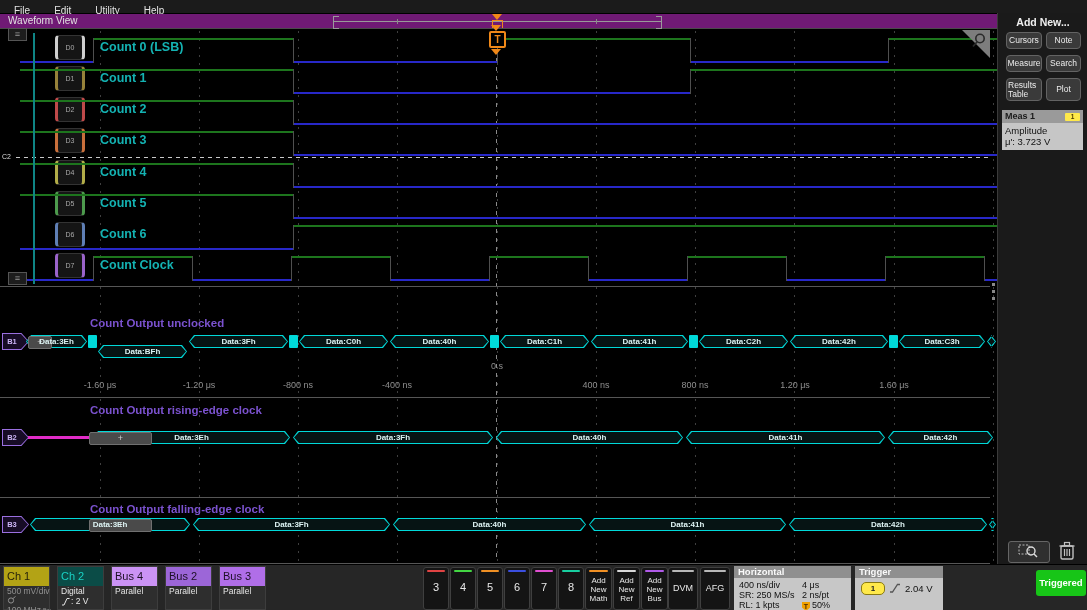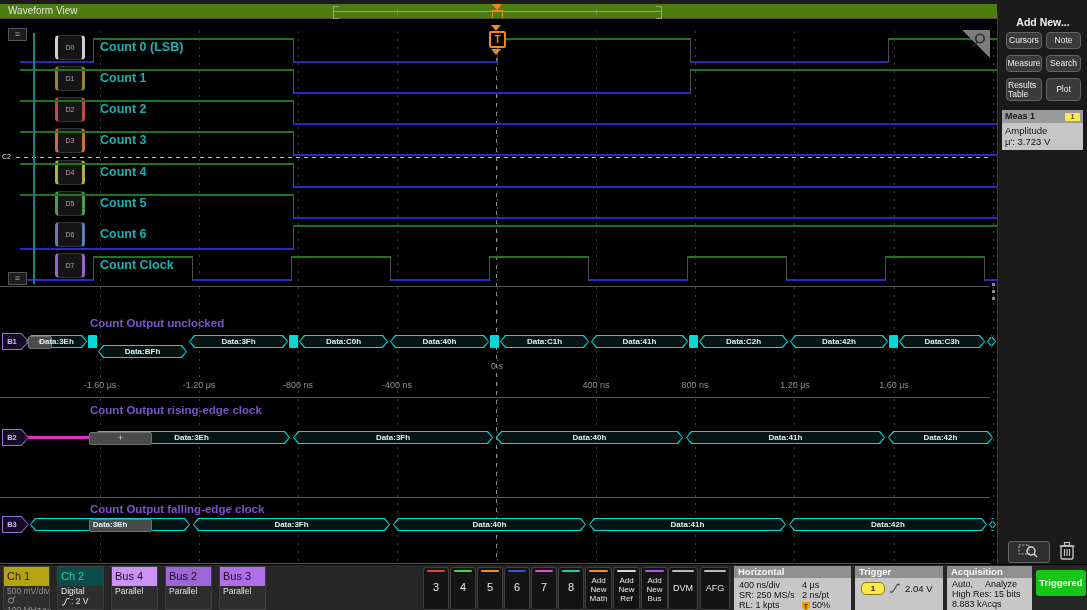--- a/index.html
+++ b/index.html
@@ -2,21 +2,21 @@
 <html><head>
 <meta charset="utf-8">
 <style>
   html,body{margin:0;padding:0;background:#000;}
   #app{position:relative;width:1087px;height:610px;background:#000;overflow:hidden;
        font-family:"Liberation Sans","DejaVu Sans",sans-serif;-webkit-font-smoothing:antialiased;}
   .abs{position:absolute;}
   
   #menubar{left:0;top:0;width:1087px;height:13px;background:#1b1b1b;border-bottom:1px solid #000;}
   .menu-item{display:inline-block;color:#e4e4e4;font-size:10px;line-height:13px;margin-right:24px;cursor:default;}
-  #tabbar{left:0;top:4px;width:997px;height:14px;background:#4d7c0f;border-bottom:1px solid #4a4a4a;}
+  #tabbar{left:0;top:14px;width:997px;height:14px;background:#701a75;border-bottom:1px solid #4a4a4a;}
   #tab-label{position:absolute;left:8px;top:1px;color:#e2e2e2;font-size:10px;}
   
   #wave{left:0;top:29px;width:990px;height:535px;background:#000;}
   .gv{position:absolute;top:2px;height:530px;width:1px;
       background:repeating-linear-gradient(to bottom,#3f3f3f 0 2px,transparent 2px 8px);}
   .trigdash{position:absolute;width:1px;background:repeating-linear-gradient(to bottom,#8a8a8a 0 4px,transparent 4px 9px);}
   .hsep{position:absolute;left:0;width:990px;height:1px;background:#565656;}
   .dbadge{position:absolute;width:24px;height:23px;background:#151515;border-radius:4px;
           border-top:1px solid #333;border-bottom:1px solid #333;color:#a8a8a8;font-size:7px;
           text-align:center;line-height:23px;cursor:pointer;}
@@ -530,24 +530,15 @@
         <div class="pbody">
           <div id="trigsrc">1</div>
           <div style="position: absolute; left: 34px; top: 4px;">
             <svg width="12" height="12" viewBox="0 0 12 12">
               <path d="M1,10 L3.5,10 L8.5,2.5 L11,2.5" fill="none" stroke="#555" stroke-width="1.3"></path>
             </svg>
           </div>
           <div class="prow" style="left: 50px; top: 5px; font-size: 9.5px;">2.04 V</div>
         </div>
       </div>
-      <div class="panel" style="left: 947px; width: 85px;">
-        <div class="phdr">Acquisition</div>
-        <div class="pbody">
-          <div class="prow" style="top: 1px;">Auto,</div>
-          <div class="prow" style="left: 38px; top: 1px;">Analyze</div>
-          <div class="prow" style="top: 11px;">High Res: 15 bits</div>
-          <div class="prow" style="top: 21px;">8.883 kAcqs</div>
-        </div>
-      </div>
       <div id="trigbtn" style="left: 1036px; background: rgb(23, 197, 23);">Triggered</div>
     </div>
 </div>
 
 </body></html>

